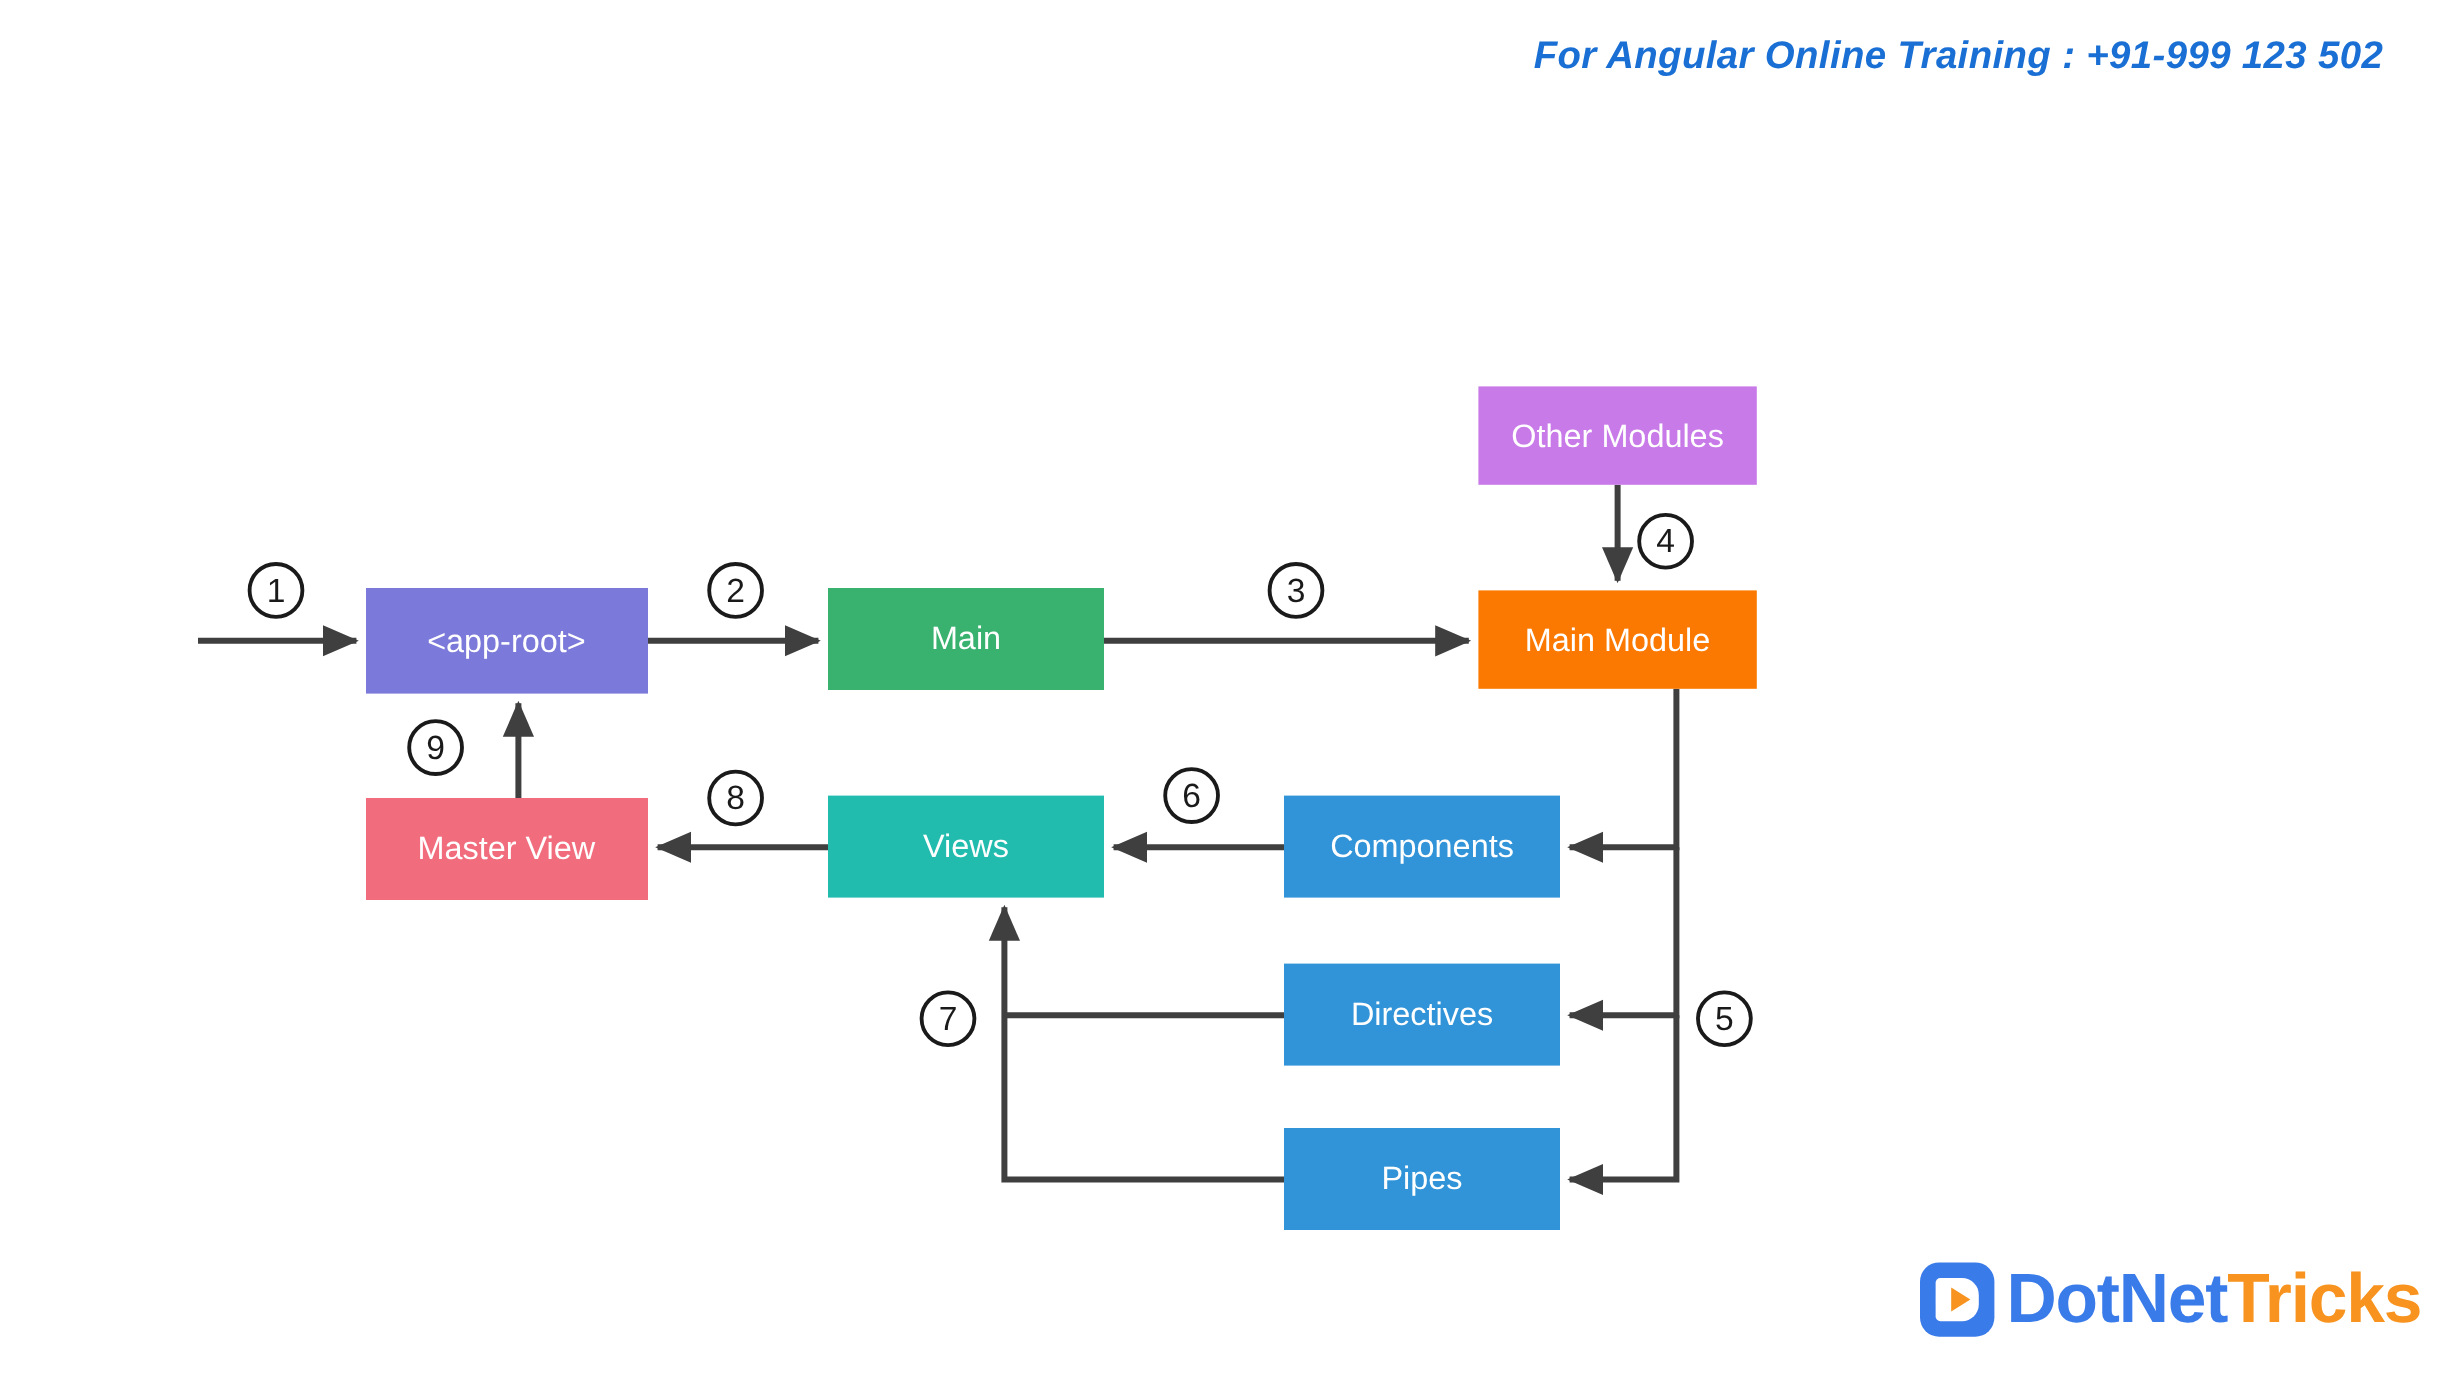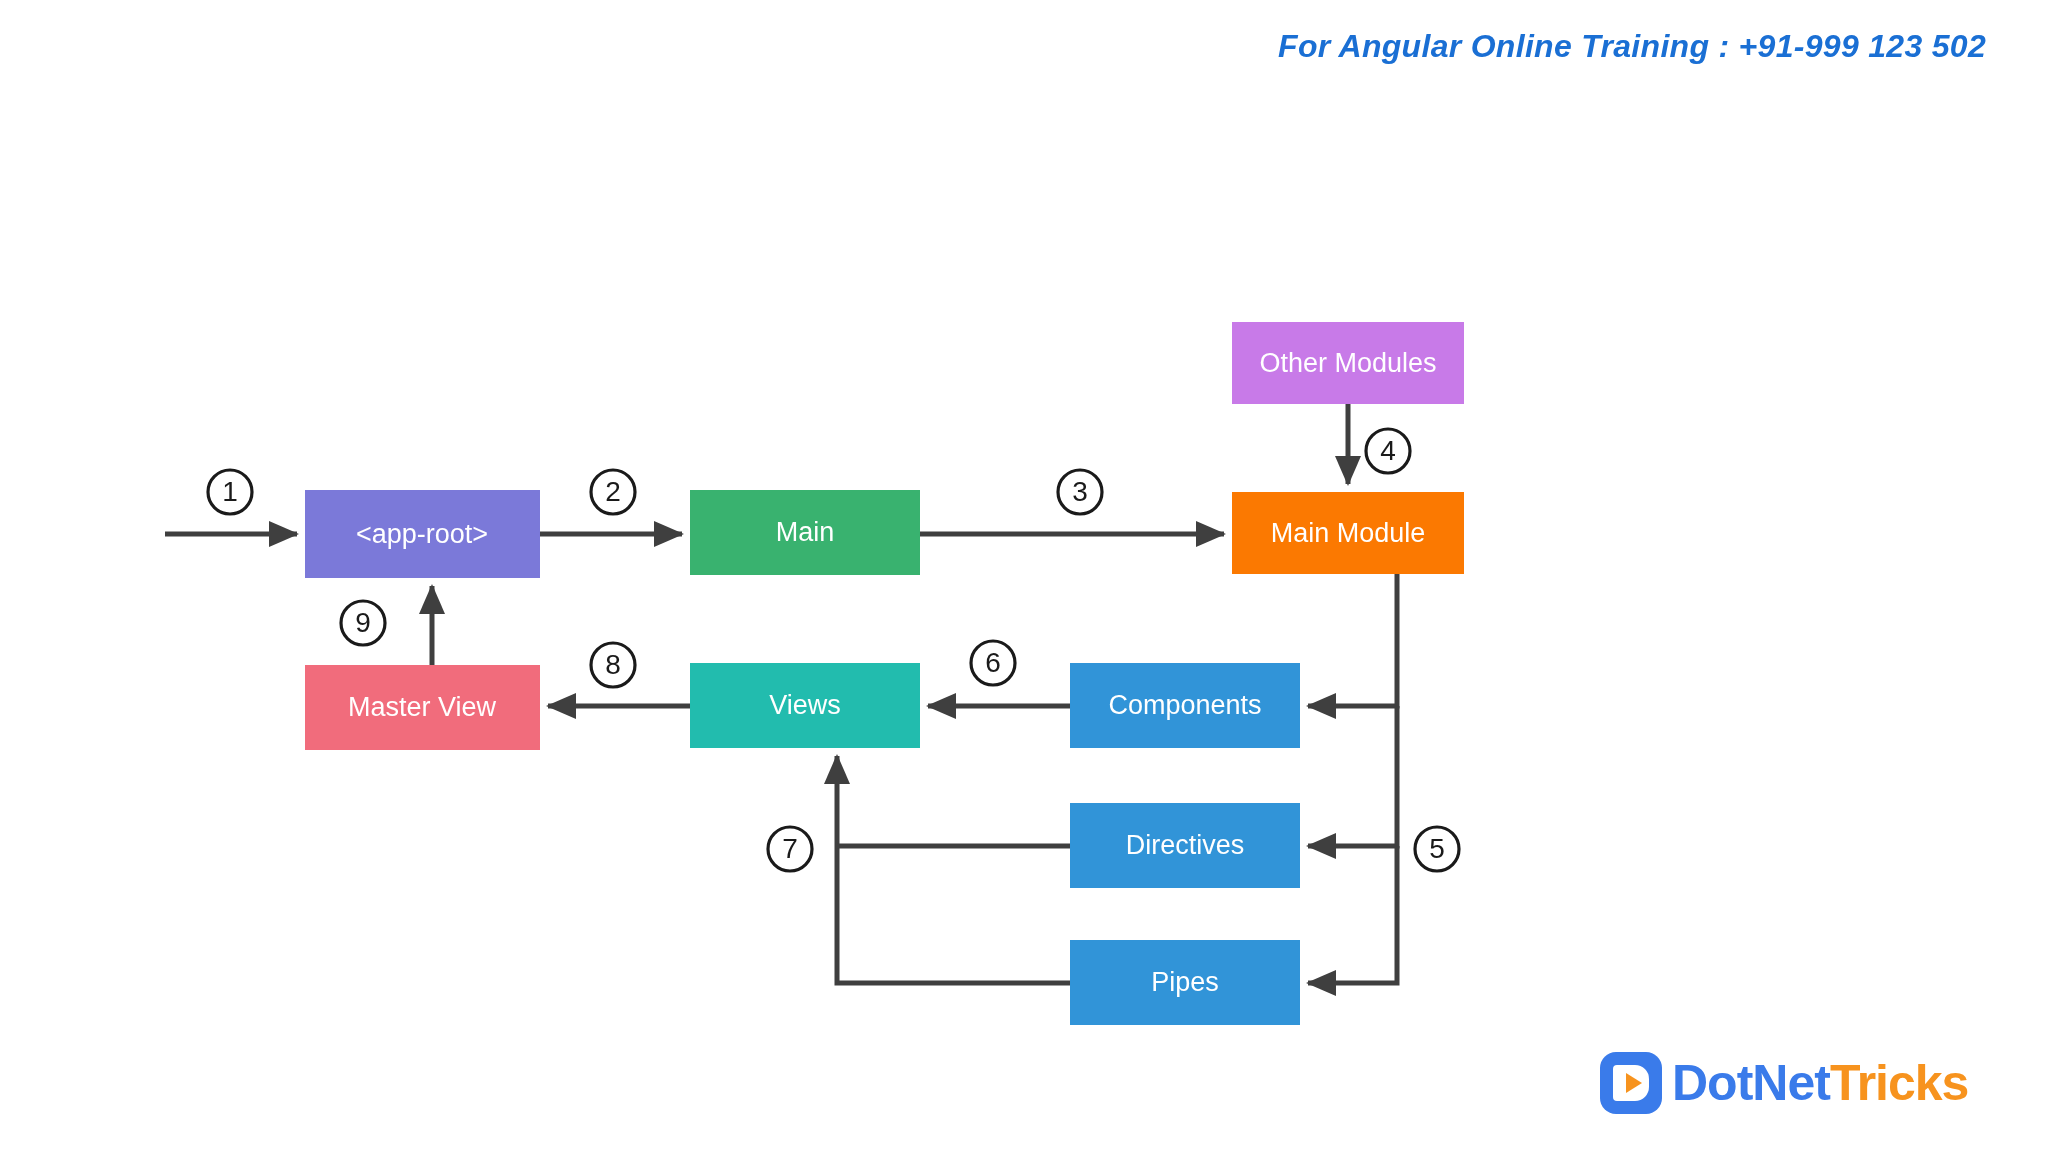--- a/index.html
+++ b/index.html
@@ -102,21 +102,21 @@
   .logo-play {
     width: 0;
     height: 0;
     border-left: 16px solid #f7931e;
     border-top: 10px solid transparent;
     border-bottom: 10px solid transparent;
     margin-left: 5px;
   }
   .logo-text {
     font-family: "Liberation Sans", sans-serif;
-    font-size: 50px;
+    font-size: 58px;
     font-weight: bold;
     letter-spacing: -1px;
     line-height: 1;
     white-space: nowrap;
   }
   .logo-dotnet { color: #3a7bea; }
   .logo-tricks { color: #f7931e; }
 </style>
 </head>
 <body>

